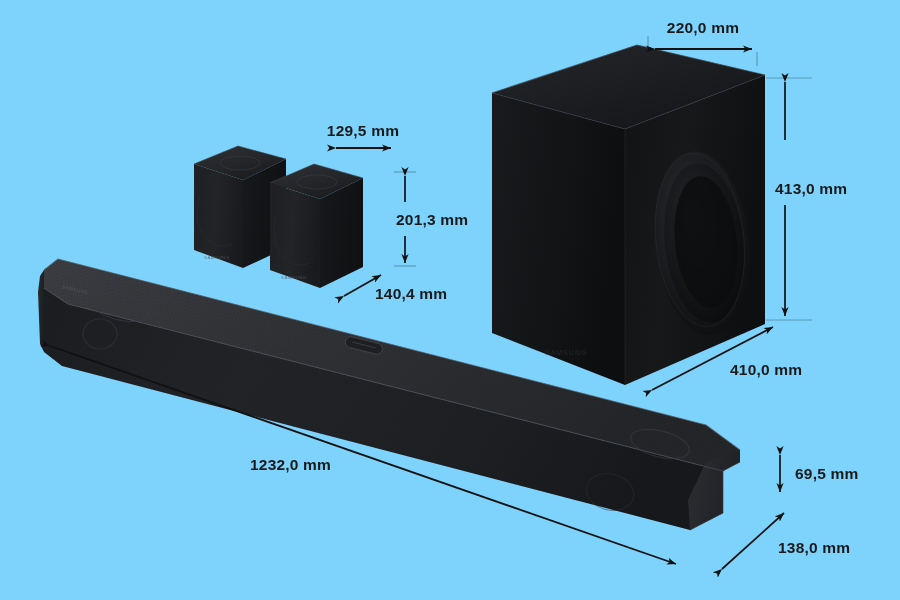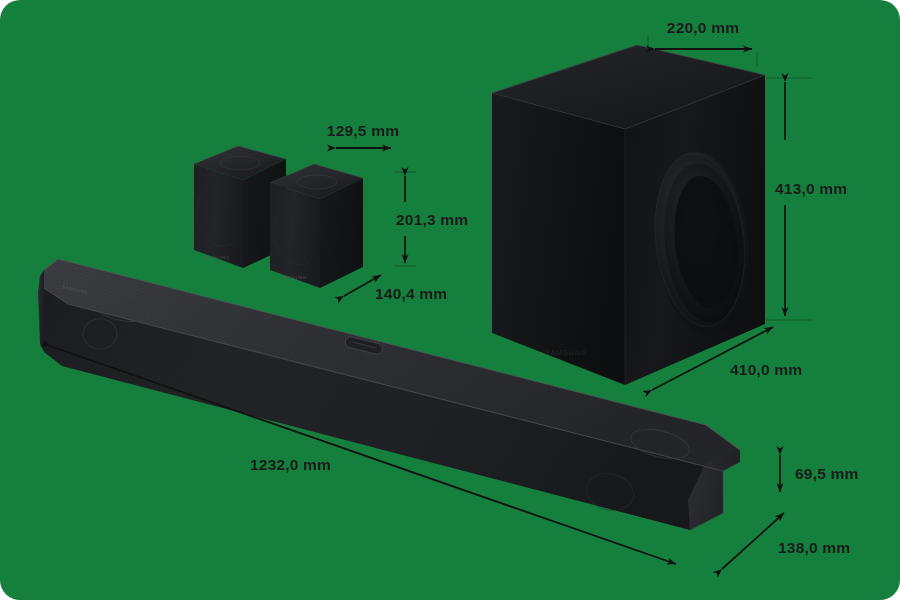--- a/index.html
+++ b/index.html
@@ -8,23 +8,22 @@
     padding: 0;
     background: #ffffff;
   }
   body {
     font-family: "Liberation Sans", sans-serif;
   }
   #stage {
     position: relative;
     width: 900px;
     height: 600px;
-    background: #15803d;
+    background: #7dd3fc;
     overflow: hidden;
-    border-radius: 20px;
   }
   #scene {
     position: absolute;
     left: 0;
     top: 0;
     width: 900px;
     height: 600px;
   }
   .dim-label {
     font-family: "Liberation Sans", sans-serif;

